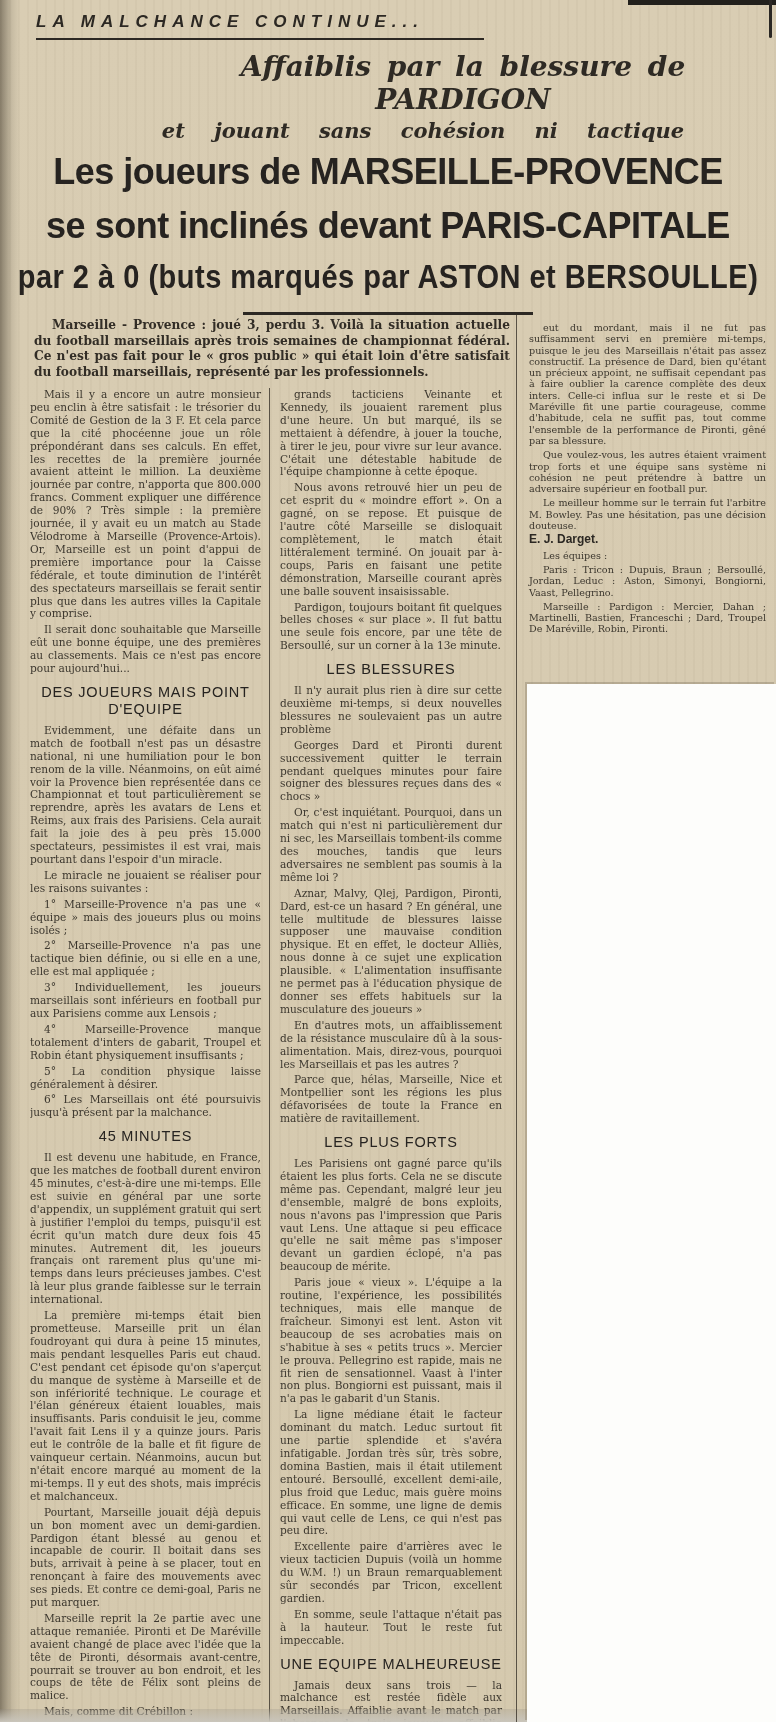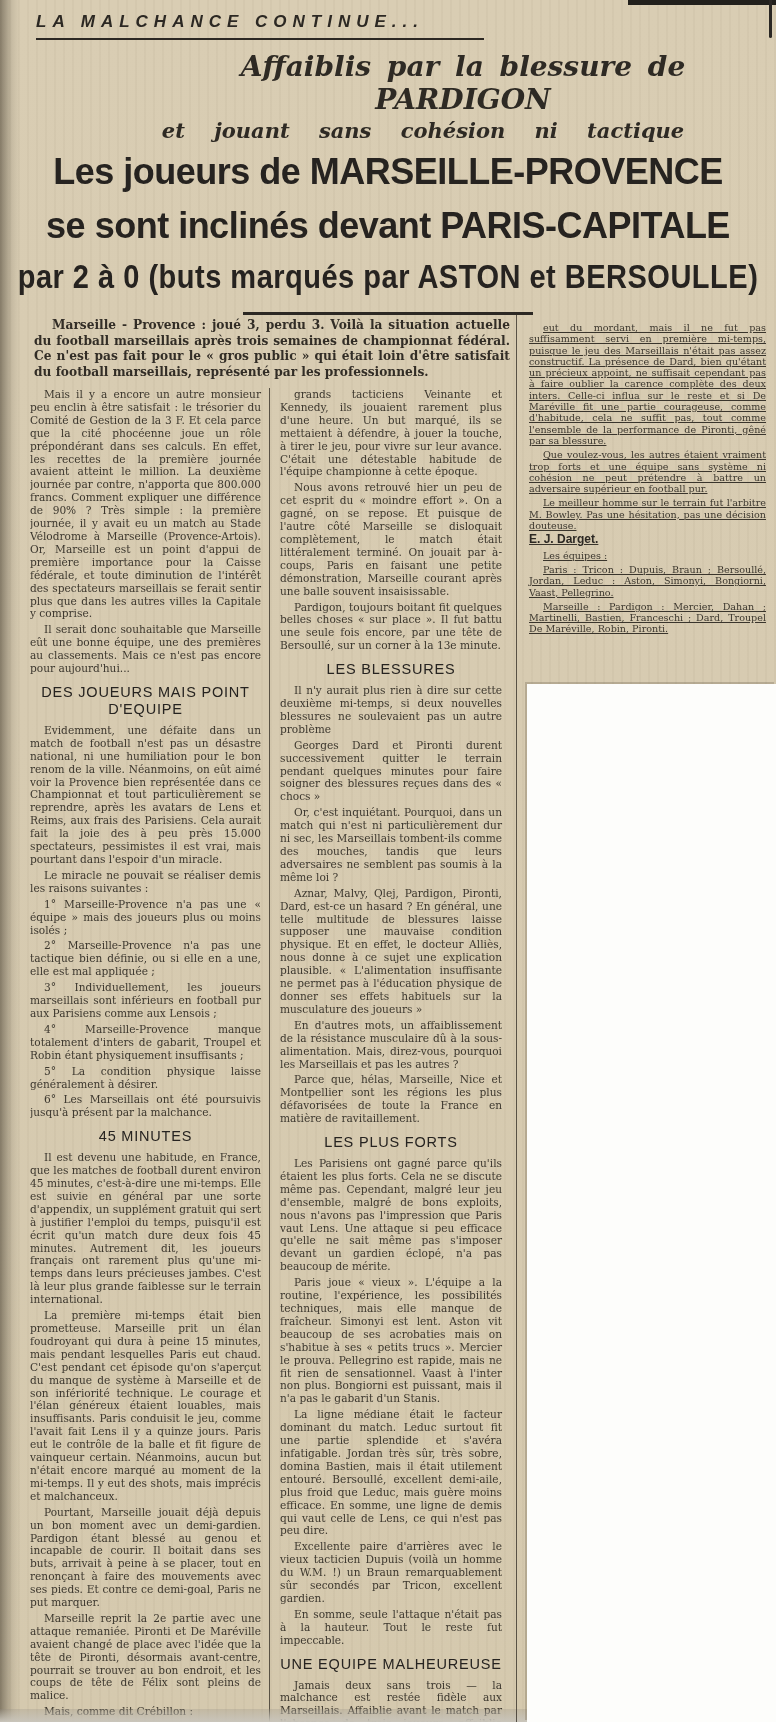--- a/index.html
+++ b/index.html
@@ -82,21 +82,20 @@
     width:240px;flex:none;padding-right:8px;
     border-right:1px solid rgba(45,40,32,0.75);
     overflow:hidden;
   }
   .col2{width:238px;flex:none;padding:0 6px 0 10px;overflow:hidden;}
   .col3{
     position:relative;flex:1;
     border-left:1px solid rgba(45,40,32,0.75);
     padding:10px 10px 8px 12px;
     overflow:hidden;
-    text-decoration:underline;
   }
   .para{
     font-size:10.6px;line-height:12.9px;
     text-align:justify;text-indent:14px;
     margin:0 0 3px 0;color:#3c372e;
   }
   .col3 .para{font-size:9.6px;line-height:11.3px;margin-bottom:3px;color:#3c372e;}
   .para.i{font-style:italic;text-indent:26px;text-align:left;}
   .para.byline{
     font-weight:bold;text-align:left;text-indent:0;
@@ -140,21 +139,21 @@
 
   <div class="body-grid">
     <div class="left-two">
       <p class="lead">Marseille - Provence : joué 3, perdu 3. Voilà la situation actuelle du football marseillais après trois semaines de championnat fédéral. Ce n'est pas fait pour le « gros public » qui était loin d'être satisfait du football marseillais, représenté par les professionnels.</p>
       <div class="two-cols">
         <div class="col col1">
             <p class="para">Mais il y a encore un autre monsieur peu enclin à être satisfait : le trésorier du Comité de Gestion de la 3 F. Et cela parce que la cité phocéenne joue un rôle prépondérant dans ses calculs. En effet, les recettes de la première journée avaient atteint le million. La deuxième journée par contre, n'apporta que 800.000 francs. Comment expliquer une différence de 90% ? Très simple : la première journée, il y avait eu un match au Stade Vélodrome à Marseille (Provence-Artois). Or, Marseille est un point d'appui de première importance pour la Caisse fédérale, et toute diminution de l'intérêt des spectateurs marseillais se ferait sentir plus que dans les autres villes la Capitale y comprise.</p>
             <p class="para">Il serait donc souhaitable que Marseille eût une bonne équipe, une des premières au classements. Mais ce n'est pas encore pour aujourd'hui...</p>
             <h4 class="col-heading">DES JOUEURS MAIS POINT D'EQUIPE</h4>
             <p class="para">Evidemment, une défaite dans un match de football n'est pas un désastre national, ni une humiliation pour le bon renom de la ville. Néanmoins, on eût aimé voir la Provence bien représentée dans ce Championnat et tout particulièrement se reprendre, après les avatars de Lens et Reims, aux frais des Parisiens. Cela aurait fait la joie des à peu près 15.000 spectateurs, pessimistes il est vrai, mais pourtant dans l'espoir d'un miracle.</p>
-            <p class="para">Le miracle ne pouvait se réaliser demis les raisons suivantes :</p>
+            <p class="para">Le miracle ne jouaient se réaliser pour les raisons suivantes :</p>
             <p class="para">1° Marseille-Provence n'a pas une « équipe » mais des joueurs plus ou moins isolés ;</p>
             <p class="para">2° Marseille-Provence n'a pas une tactique bien définie, ou si elle en a une, elle est mal appliquée ;</p>
             <p class="para">3° Individuellement, les joueurs marseillais sont inférieurs en football pur aux Parisiens comme aux Lensois ;</p>
             <p class="para">4° Marseille-Provence manque totalement d'inters de gabarit, Troupel et Robin étant physiquement insuffisants ;</p>
             <p class="para">5° La condition physique laisse généralement à désirer.</p>
             <p class="para">6° Les Marseillais ont été poursuivis jusqu'à présent par la malchance.</p>
             <h4 class="col-heading">45 MINUTES</h4>
             <p class="para">Il est devenu une habitude, en France, que les matches de football durent environ 45 minutes, c'est-à-dire une mi-temps. Elle est suivie en général par une sorte d'appendix, un supplément gratuit qui sert à justifier l'emploi du temps, puisqu'il est écrit qu'un match dure deux fois 45 minutes. Autrement dit, les joueurs français ont rarement plus qu'une mi-temps dans leurs précieuses jambes. C'est là leur plus grande faiblesse sur le terrain international.</p>
             <p class="para">La première mi-temps était bien prometteuse. Marseille prit un élan foudroyant qui dura à peine 15 minutes, mais pendant lesquelles Paris eut chaud. C'est pendant cet épisode qu'on s'aperçut du manque de système à Marseille et de son infériorité technique. Le courage et l'élan généreux étaient louables, mais insuffisants. Paris conduisit le jeu, comme l'avait fait Lens il y a quinze jours. Paris eut le contrôle de la balle et fit figure de vainqueur certain. Néanmoins, aucun but n'était encore marqué au moment de la mi-temps. Il y eut des shots, mais imprécis et malchanceux.</p>
             <p class="para">Pourtant, Marseille jouait déjà depuis un bon moment avec un demi-gardien. Pardigon étant blessé au genou et incapable de courir. Il boitait dans ses buts, arrivait à peine à se placer, tout en renonçant à faire des mouvements avec ses pieds. Et contre ce demi-goal, Paris ne put marquer.</p>

